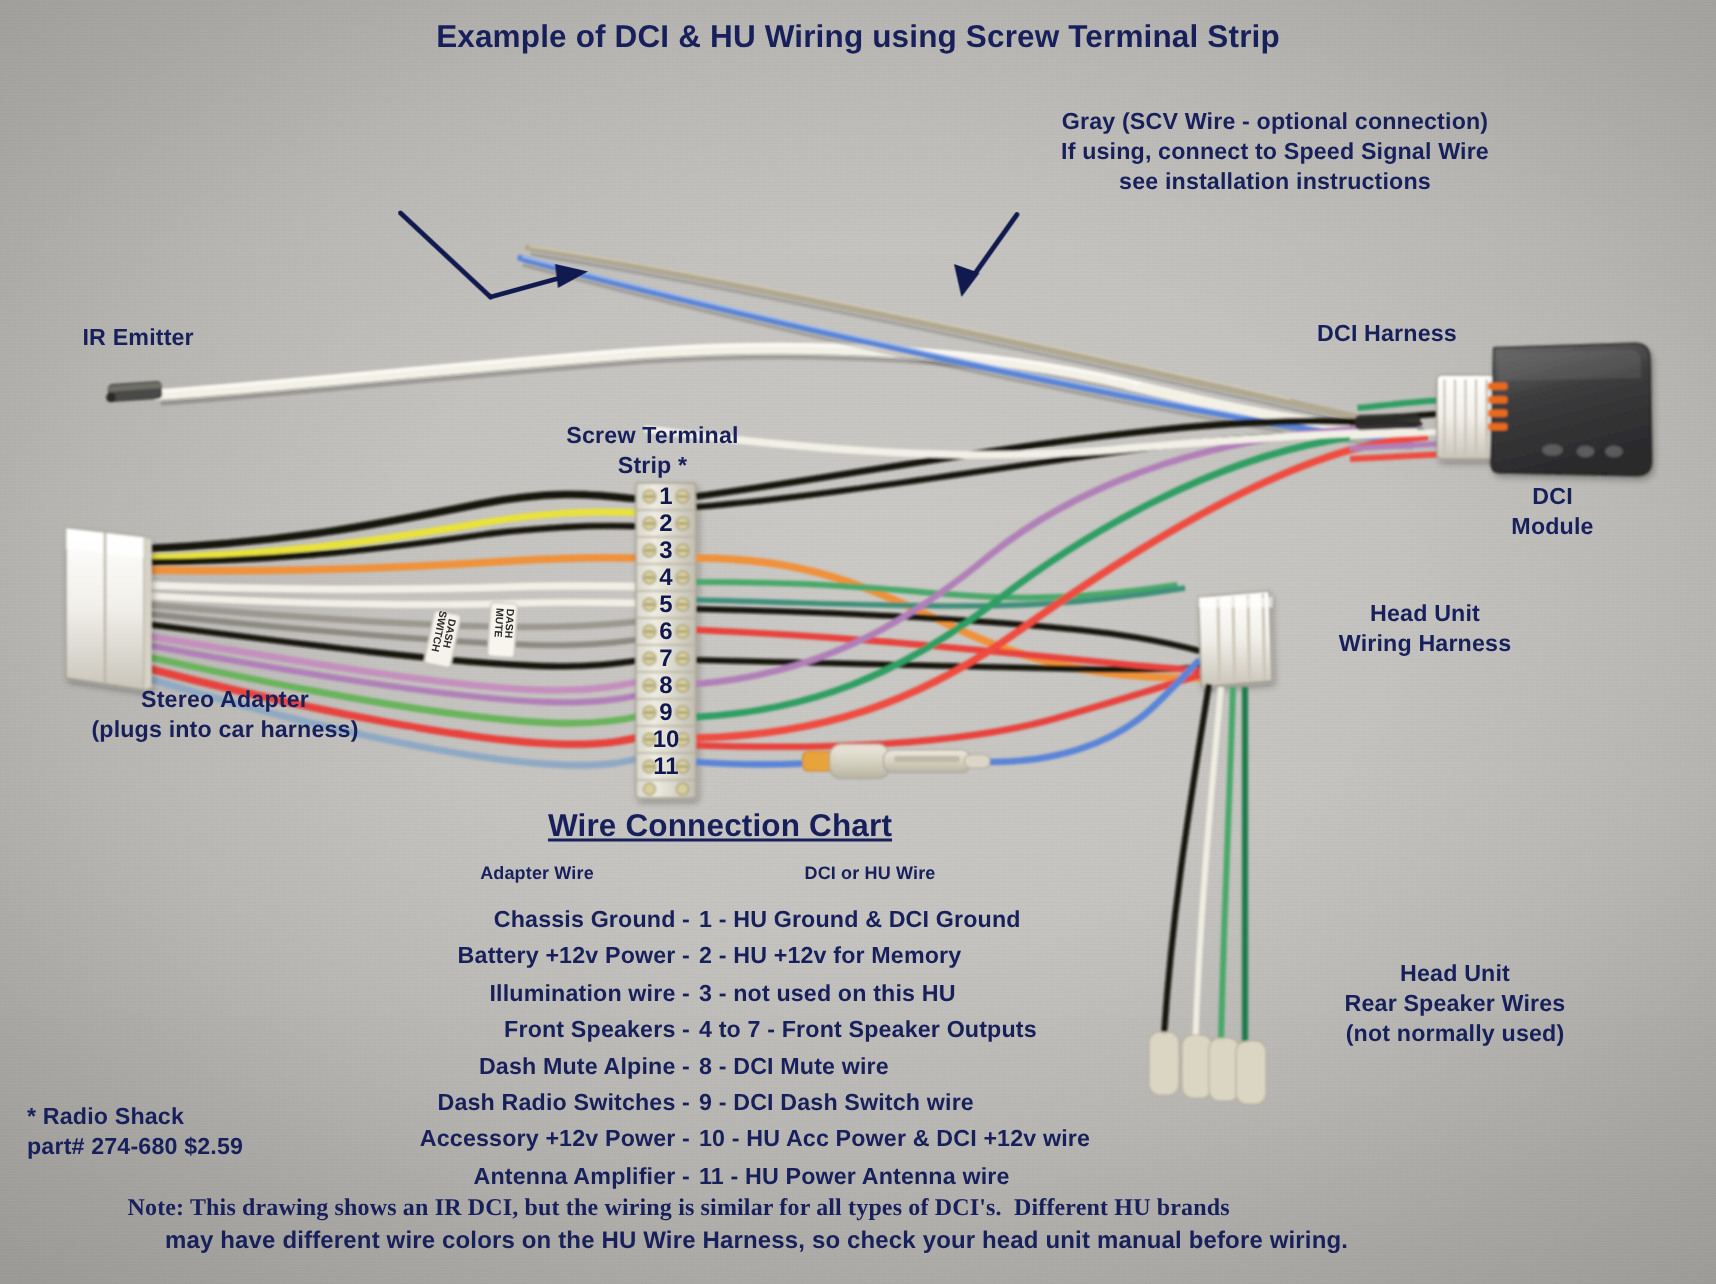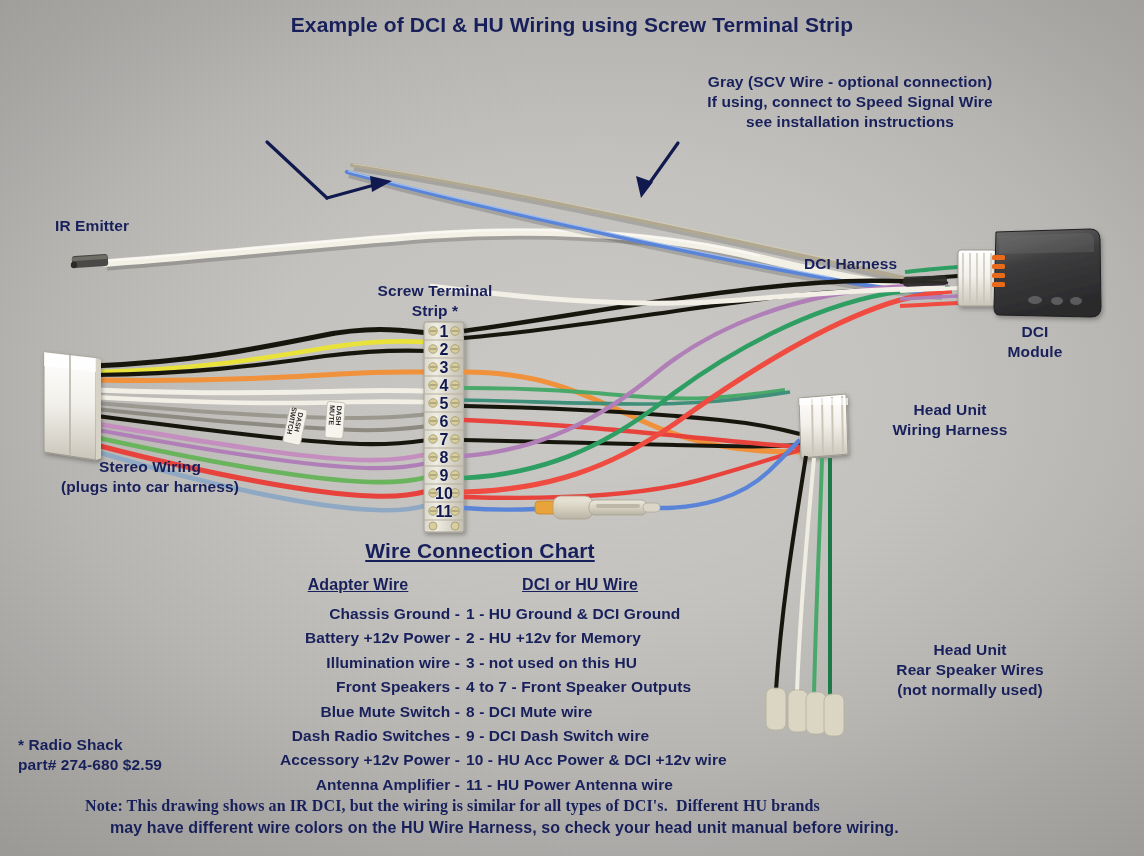--- a/index.html
+++ b/index.html
@@ -29,21 +29,21 @@
     font-weight:bold;
     letter-spacing:.1px;
     white-space:pre;
     line-height:1.28;
   }
   .ctr{text-align:center;}
   #title{font-size:21px; left:0; width:1144px; top:12px;}
   .note-blk{font-size:15.5px;}
   .lbl{font-size:15.5px;}
   .chart-h{font-size:21px;}
-  .col-h{font-size:16px; text-decoration:underline;}
+  .col-h{font-size:12px; }
   .row-l{font-size:15.5px; text-align:right;}
   .row-r{font-size:15.5px; text-align:left;}
   svg.layer{position:absolute;left:0;top:0;width:1144px;height:856px;overflow:visible;}
   .tagtext{
     position:absolute;
     font-family:"Liberation Sans", sans-serif;
     font-size:7px; font-weight:bold; color:#2a2a2a;
     transform-origin:center center;
     white-space:pre; text-align:center; line-height:1.05;
   }
@@ -323,24 +323,24 @@
 
   <div class="txt ctr note-blk" style="left:620px; top:72px; width:460px;">Gray (SCV Wire - optional connection)
 If using, connect to Speed Signal Wire
 see installation instructions</div>
 
   <div class="txt lbl" style="left:55px; top:216px;">IR Emitter</div>
 
   <div class="txt ctr lbl" style="left:360px; top:281px; width:150px;">Screw Terminal
 Strip *</div>
 
-  <div class="txt ctr lbl" style="left:10px; top:457px; width:280px;">Stereo Wiring
+  <div class="txt ctr lbl" style="left:10px; top:457px; width:280px;">Stereo Adapter
 (plugs into car harness)</div>
 
-  <div class="txt lbl" style="left:804px; top:213px;margin-top:41px;">DCI Harness</div>
+  <div class="txt lbl" style="left:878px; top:213px;">DCI Harness</div>
 
   <div class="txt ctr lbl" style="left:975px; top:322px; width:120px;">DCI
 Module</div>
 
   <div class="txt ctr lbl" style="left:855px; top:400px; width:190px;">Head Unit
 Wiring Harness</div>
 
   <div class="txt ctr lbl" style="left:855px; top:640px; width:230px;">Head Unit
 Rear Speaker Wires
 (not normally used)</div>
@@ -375,21 +375,21 @@
 
     <div id="chart-rows">
         <div class="txt row-l" style="left: 220px; top: 604px; width: 240px;">Chassis Ground -</div>
         <div class="txt row-r" style="left: 466px; top: 604px; width: 420px;">1 - HU Ground &amp; DCI Ground</div>
         <div class="txt row-l" style="left: 220px; top: 628.4px; width: 240px;">Battery +12v Power -</div>
         <div class="txt row-r" style="left: 466px; top: 628.4px; width: 420px;">2 - HU +12v for Memory</div>
         <div class="txt row-l" style="left: 220px; top: 652.8px; width: 240px;">Illumination wire -</div>
         <div class="txt row-r" style="left: 466px; top: 652.8px; width: 420px;">3 - not used on this HU</div>
         <div class="txt row-l" style="left: 220px; top: 677.2px; width: 240px;">Front Speakers -</div>
         <div class="txt row-r" style="left: 466px; top: 677.2px; width: 420px;">4 to 7 - Front Speaker Outputs</div>
-        <div class="txt row-l" style="left: 220px; top: 701.6px; width: 240px;">Blue Mute Switch -</div>
+        <div class="txt row-l" style="left: 220px; top: 701.6px; width: 240px;">Dash Mute Alpine -</div>
         <div class="txt row-r" style="left: 466px; top: 701.6px; width: 420px;">8 - DCI Mute wire</div>
         <div class="txt row-l" style="left: 220px; top: 726px; width: 240px;">Dash Radio Switches -</div>
         <div class="txt row-r" style="left: 466px; top: 726px; width: 420px;">9 - DCI Dash Switch wire</div>
         <div class="txt row-l" style="left: 220px; top: 750.4px; width: 240px;">Accessory +12v Power -</div>
         <div class="txt row-r" style="left: 466px; top: 750.4px; width: 420px;">10 - HU Acc Power &amp; DCI +12v wire</div>
         <div class="txt row-l" style="left: 220px; top: 774.8px; width: 240px; text-align: right;">Antenna Amplifier -</div>
         <div class="txt row-r" style="left: 466px; top: 774.8px; width: 420px;">11 - HU Power Antenna wire</div>
       </div>
   </div>
 

